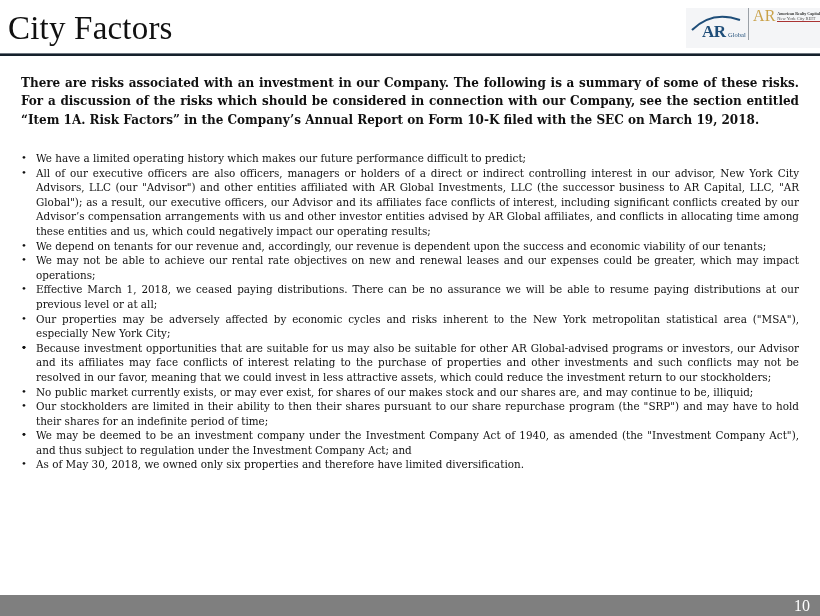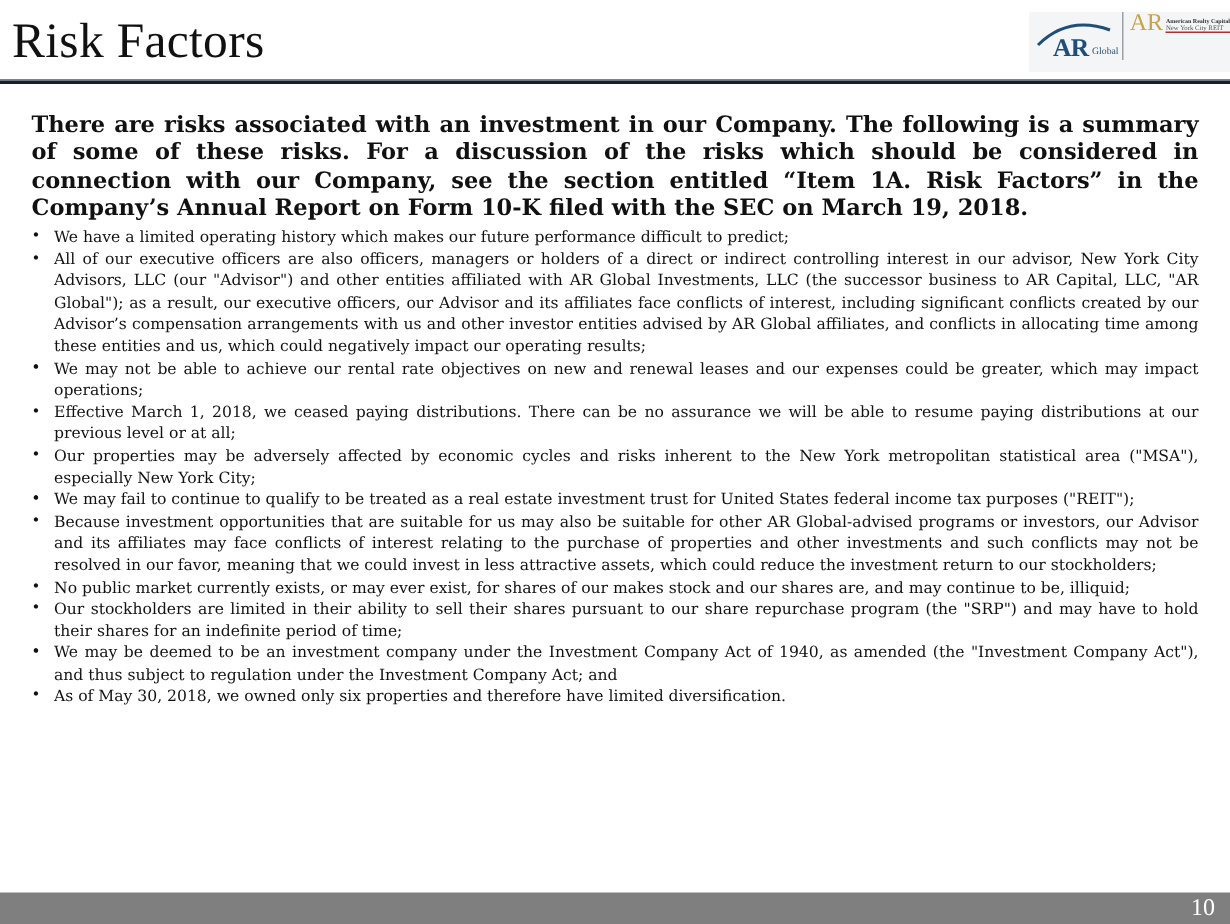--- a/index.html
+++ b/index.html
@@ -42,21 +42,21 @@
     .logo-arc-mark {
       font-family: "Liberation Serif", serif; font-size: 16px; color: #c9a24a; line-height: 1;
     }
     .logo-arc-lines { display: flex; flex-direction: column; }
     .logo-arc-line1 { font-family: "Liberation Serif", serif; font-size: 4px; color: #333; font-weight: bold; white-space: nowrap; }
     .logo-arc-line2 { font-family: "Liberation Serif", serif; font-size: 4.5px; color: #555; white-space: nowrap; border-bottom: 1px solid #a33; }
 
     .intro {
       position: absolute; left: 21px; top: 74px; width: 778px;
       font-family: "DejaVu Serif", serif; font-weight: bold;
-      font-size: 15px; line-height: 18.4px; text-align: justify;
+      font-size: 12px; line-height: 18.4px; text-align: justify;
       color: #111111;
     }
 
     .risk-list {
       position: absolute; left: 21px; top: 151px; width: 778px;
       list-style: none;
     }
     .risk-item {
       position: relative; padding-left: 15px;
       font-family: "DejaVu Serif", serif;
@@ -73,21 +73,21 @@
       background: #7f7f7f;
     }
     .page-number {
       position: absolute; right: 10px; top: 1px;
       font-family: "Liberation Serif", serif; font-size: 16px; color: #ffffff; line-height: 20px;
     }
   </style>
 </head>
 <body>
 
-<div class="slide-title">Risk Factors</div>
+<div class="slide-title">City Factors</div>
 
 <div class="logo-area">
   <div class="logo-ar-global">
     <svg width="62" height="40" viewBox="0 0 62 40">
       <path d="M6 22 Q 26 2 54 12" stroke="#1f4e79" stroke-width="2" fill="none"></path>
     </svg>
     <span class="logo-ar-text">AR</span>
     <span class="logo-global-text">Global</span>
   </div>
   <div class="logo-divider"></div>
@@ -100,29 +100,29 @@
   </div>
 </div>
 
 <div class="header-rule"></div>
 
 <p class="intro">There are risks associated with an investment in our Company. The following is a summary of some of these risks. For a discussion of the risks which should be considered in connection with our Company, see the section entitled “Item 1A. Risk Factors” in the Company’s Annual Report on Form 10-K filed with the SEC on March 19, 2018.</p>
 
 <ul class="risk-list">
   <li class="risk-item"><span class="risk-bullet">•</span><span>We have a limited operating history which makes our future performance difficult to predict;</span></li>
   <li class="risk-item"><span class="risk-bullet">•</span><span>All of our executive officers are also officers, managers or holders of a direct or indirect controlling interest in our advisor, New York City Advisors, LLC (our "Advisor") and other entities affiliated with AR Global Investments, LLC (the successor business to AR Capital, LLC, "AR Global"); as a result, our executive officers, our Advisor and its affiliates face conflicts of interest, including significant conflicts created by our Advisor’s compensation arrangements with us and other investor entities advised by AR Global affiliates, and conflicts in allocating time among these entities and us, which could negatively impact our operating results;</span></li>
-  <li class="risk-item"><span class="risk-bullet">•</span></li>
+  <li class="risk-item"><span class="risk-bullet">•</span><span>We depend on tenants for our revenue and, accordingly, our revenue is dependent upon the success and economic viability of our tenants;</span></li>
   <li class="risk-item"><span class="risk-bullet">•</span><span>We may not be able to achieve our rental rate objectives on new and renewal leases and our expenses could be greater, which may impact operations;</span></li>
   <li class="risk-item"><span class="risk-bullet">•</span><span>Effective March 1, 2018, we ceased paying distributions. There can be no assurance we will be able to resume paying distributions at our previous level or at all;</span></li>
   <li class="risk-item"><span class="risk-bullet">•</span><span>Our properties may be adversely affected by economic cycles and risks inherent to the New York metropolitan statistical area ("MSA"), especially New York City;</span></li>
   <li class="risk-item"><span class="risk-bullet">•</span></li>
-  <li class="risk-item"><span class="risk-bullet">•</span><span>We may fail to continue to qualify to be treated as a real estate investment trust for United States federal income tax purposes ("REIT");</span></li>
+  <li class="risk-item"><span class="risk-bullet">•</span></li>
   <li class="risk-item"><span class="risk-bullet">•</span><span>Because investment opportunities that are suitable for us may also be suitable for other AR Global-advised programs or investors, our Advisor and its affiliates may face conflicts of interest relating to the purchase of properties and other investments and such conflicts may not be resolved in our favor, meaning that we could invest in less attractive assets, which could reduce the investment return to our stockholders;</span></li>
   <li class="risk-item"><span class="risk-bullet">•</span><span>No public market currently exists, or may ever exist, for shares of our makes stock and our shares are, and may continue to be, illiquid;</span></li>
-  <li class="risk-item"><span class="risk-bullet">•</span><span>Our stockholders are limited in their ability to sell their shares pursuant to our share repurchase program (the "SRP") and may have to hold their shares for an indefinite period of time;</span></li>
+  <li class="risk-item"><span class="risk-bullet">•</span><span>Our stockholders are limited in their ability to then their shares pursuant to our share repurchase program (the "SRP") and may have to hold their shares for an indefinite period of time;</span></li>
   <li class="risk-item"><span class="risk-bullet">•</span></li>
   <li class="risk-item"><span class="risk-bullet">•</span><span>We may be deemed to be an investment company under the Investment Company Act of 1940, as amended (the "Investment Company Act"), and thus subject to regulation under the Investment Company Act; and</span></li>
   <li class="risk-item"><span class="risk-bullet">•</span><span>As of May 30, 2018, we owned only six properties and therefore have limited diversification.</span></li>
 </ul>
 
 <div class="footer-bar">
   <span class="page-number">10</span>
 </div>
 
 </body></html>

